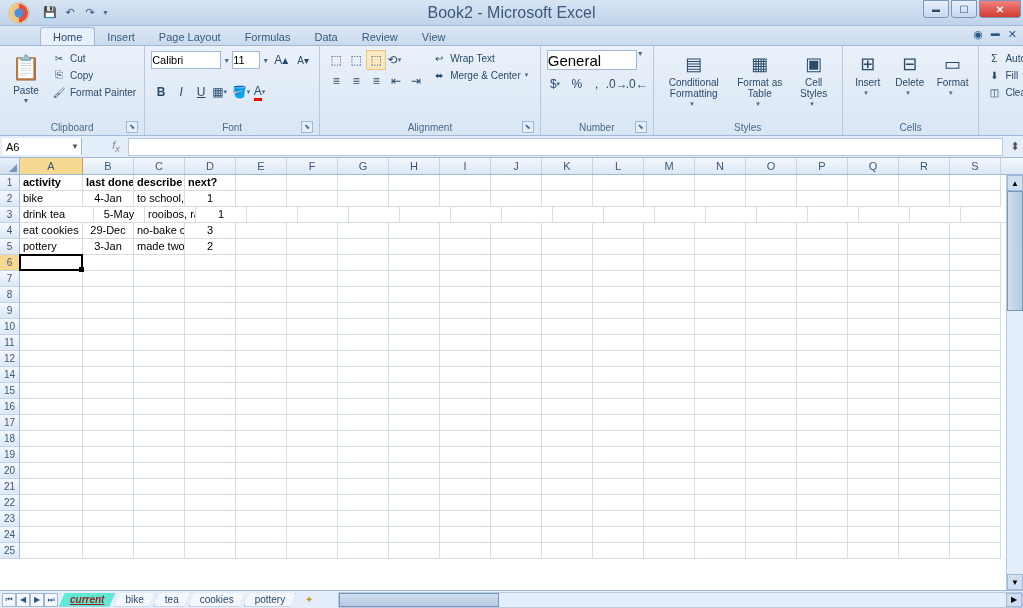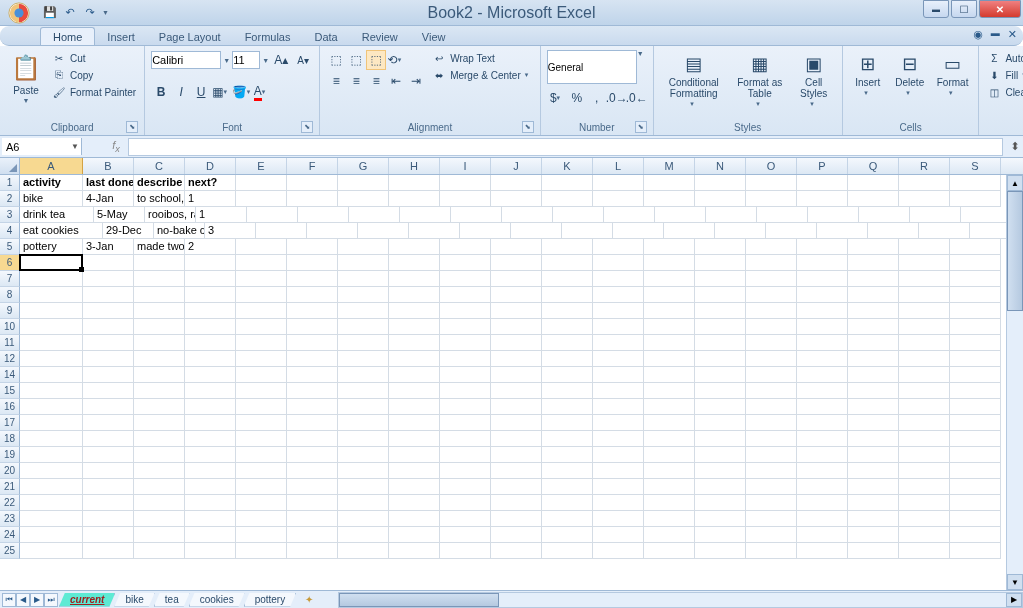--- a/index.html
+++ b/index.html
@@ -13,21 +13,21 @@
 .qat-item { width:16px;height:16px;display:flex;align-items:center;justify-content:center;color:#2a5a8a;}
 .title-text { position:absolute; left:50%; transform:translateX(-50%); font-size:16px; color:#3b5a7a;}
 .winbtns { position:absolute; right:0; top:0; display:flex; height:18px;}
 .winbtn { width:26px; height:18px; display:flex;align-items:center;justify-content:center; border:1px solid #7a96b8; background:linear-gradient(#e8f0fb,#c6d8ef); margin-right:2px; border-radius:0 0 3px 3px; font-size:10px; color:#2a4a6a;}
 .winbtn.close { background:linear-gradient(#f08080,#d43b2e); width:42px; color:#fff;}
 .winbtn.close::before { content:"✕"; font-weight:bold;}
 .winbtn.min::before { content:"▬"; font-size:8px;}
 .winbtn.max::before { content:"☐";}
 
 
-.ribbon-tabs { height:20px; background:linear-gradient(#dbe7f4,#c9daee); display:flex; align-items:flex-end; padding-left:40px; border-bottom:1px solid #9fb9d6; position:relative;border-radius:9px;}
+.ribbon-tabs { height:20px; background:linear-gradient(#dbe7f4,#c9daee); display:flex; align-items:flex-end; padding-left:40px; border-bottom:1px solid #9fb9d6; position:relative;}
 .ribbon-tab { padding:3px 12px 2px; font-size:11px; color:#3b5a7a; cursor:pointer;}
 .ribbon-tab.active { background:#e8f0fb; border:1px solid #9fb9d6; border-bottom:none; border-radius:3px 3px 0 0; color:#2a4a6a;}
 .ribbon-right { position:absolute; right:6px; top:2px; display:flex; gap:8px; color:#2a5a8a;}
 
 
 .ribbon { height:90px; background:linear-gradient(#eaf1fa,#d9e6f4); display:flex; border-bottom:1px solid #9fb9d6;}
 .rgroup { border-right:1px solid #b5c9e0; padding:2px 6px 0; display:flex; flex-direction:column; justify-content:space-between;}
 .rgroup-body { flex:1; display:flex; align-items:flex-start; gap:4px; padding-top:2px;}
 .rgroup-label { text-align:center; font-size:10px; color:#4a6a8a; padding:2px 0; position:relative;}
 .rgroup-label .dlaunch { position:absolute; right:0; bottom:2px; width:12px;height:12px; border:1px solid #9fb9d6; font-size:7px; line-height:10px; background:#e4eefa;}
@@ -38,21 +38,21 @@
 .ritem { display:flex;align-items:center; gap:4px; font-size:10px; color:#2a4a6a; padding:1px 2px; white-space:nowrap;}
 .ritem .ic { width:14px;height:14px;display:flex;align-items:center;justify-content:center;}
 .dd { width:7px; font-size:7px; color:#4a6a8a;}
 .fontbox { display:flex; gap:2px; align-items:center;}
 .fontbox select, .fontbox input { height:18px; font-size:11px; border:1px solid #9fb9d6; background:#fff;}
 .fontname { width:70px;}
 .fontsize { width:28px;}
 .btnrow { display:flex; gap:0;}
 .ibtn { width:20px;height:20px; display:flex;align-items:center;justify-content:center; border:1px solid transparent; font-size:12px; color:#2a4a6a;}
 .ibtn.highlighted { background:#fde8c2; border-color:#f0c47a;}
-.numfmt { width:90px; height:34px; font-size:10px; border:1px solid #9fb9d6;}
+.numfmt { width:90px; height:20px; font-size:15px; border:1px solid #9fb9d6;}
 
 
 .fbar { height:22px; border-bottom:1px solid #9fb9d6; display:flex; align-items:stretch; background:#e4eefa;}
 .namebox { width:80px; border-right:1px solid #9fb9d6; display:flex; align-items:center; padding:0 4px; background:#fff; margin:2px; font-size:11px; position:relative;}
 .namebox .dd2 { position:absolute; right:2px; font-size:8px; color:#555;}
 .fxarea { display:flex; align-items:center; gap:4px; padding:0 4px; flex:1;}
 .fxbtn { width:16px;height:16px; display:flex;align-items:center;justify-content:center; color:#888;}
 .fxinput { flex:1; height:18px; border:1px solid #b5c9e0; background:#fff;}
 .fxexpand { width:16px; color:#555; display:flex;align-items:center;justify-content:center;}
 
@@ -62,21 +62,21 @@
 .corner { width:20px; border-right:1px solid #9fb9d6; background:linear-gradient(#eaf1fa,#d0dff0); position:relative;}
 .corner::after{content:"";position:absolute;right:2px;bottom:2px;border:4px solid transparent;border-right-color:#7a96b8;border-bottom-color:#7a96b8;}
 .colhead { width:51px; border-right:1px solid #c4d4e6; text-align:center; font-size:11px; color:#3b5a7a; line-height:16px;}
 .colhead.sel { background:#f7d991; border-color:#d4a344;}
 .rows { position:relative;}
 .row { display:flex; height:16px;}
 .rowhead { width:20px; background:linear-gradient(#f4f8fd,#dce8f4); border-right:1px solid #9fb9d6; border-bottom:1px solid #c4d4e6; text-align:center; font-size:10px; color:#3b5a7a; line-height:15px;}
 .rowhead.sel { background:#f7d991;}
 .cell { width:51px; border-right:1px solid #d4dce5; border-bottom:1px solid #d4dce5; font-size:11px; line-height:15px; padding:0 3px; white-space:nowrap; overflow:hidden; color:#000;}
 .cell.b { font-weight:bold;}
-.cell.r { text-align:left;}
+.cell.r { text-align:center;}
 .selcell { position:absolute; border:2px solid #000; background:#fff; pointer-events:none;}
 .selcell::after { content:""; position:absolute; right:-3px; bottom:-3px; width:5px;height:5px; background:#000;}
 
 
 .sheettabs { height:18px; background:#e4eefa; border-top:1px solid #9fb9d6; display:flex; align-items:center; font-size:10px;}
 .navtabbtns { display:flex; gap:0; padding:0 2px;}
 .navtabbtn { width:14px;height:14px; display:flex;align-items:center;justify-content:center; border:1px solid #9fb9d6; background:#f4f8fd; color:#2a5a8a; font-size:8px;}
 .sheettab { padding:1px 10px; background:#f4f8fd; border:1px solid #9fb9d6; border-top:none; margin-left:-1px; color:#2a4a6a; clip-path:polygon(6px 0,100% 0,calc(100% - 6px) 100%,0 100%);}
 .sheettab.active { background:#5eead4; font-weight:bold; color:#a02020; text-decoration:underline; font-style:italic;}
 .newsheet { width:18px;height:14px; display:flex;align-items:center;justify-content:center; margin-left:4px; color:#c79a3a;}
@@ -404,21 +404,21 @@
         <div class="cell"></div>
         <div class="cell"></div>
         <div class="cell"></div>
         <div class="cell"></div>
         <div class="cell"></div>
         <div class="cell"></div>
         <div class="cell"></div>
       </div>
       <div class="row">
         <div class="rowhead">4</div>
-        <div class="cell" style="width: 83px;">eat cookies</div>
+        <div class="cell" style="width: 63px;">eat cookies</div>
         <div class="cell r">29-Dec</div>
         <div class="cell">no-bake cho</div>
         <div class="cell r">3</div>
         <div class="cell"></div>
         <div class="cell"></div>
         <div class="cell"></div>
         <div class="cell"></div>
         <div class="cell"></div>
         <div class="cell"></div>
         <div class="cell"></div>

